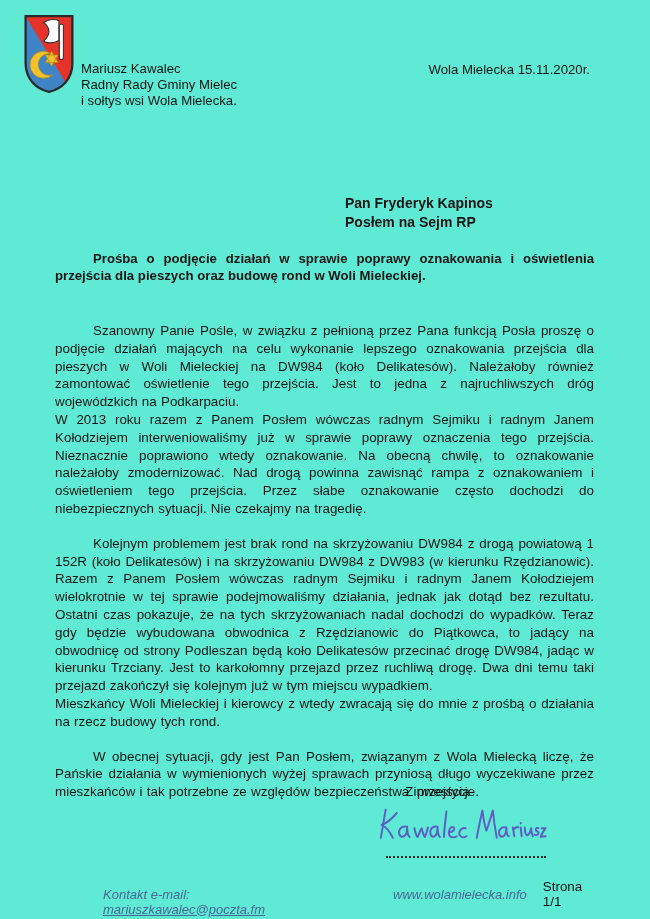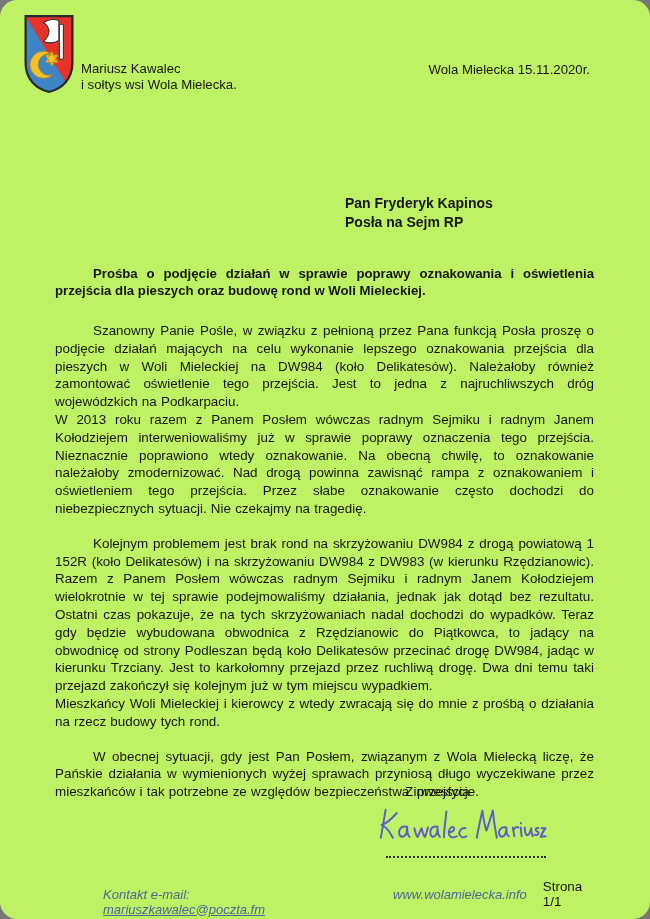--- a/index.html
+++ b/index.html
@@ -1,33 +1,33 @@
 <!DOCTYPE html>
 <html lang="pl" style="--link-blue: #4a6896; --signature-ink: #5d5dc4; --crest-red: #e63329; --crest-blue: #3f85c6; --crest-gold: #f2c12e; --crest-outline: #2a2a2a;"><head>
 <meta charset="utf-8">
 <title>Letter</title>
 <style>
   html,body { margin:0; padding:0; background:#777; }
   .page {
     position:relative; width:650px; height:919px; margin:0 auto;
-    background:#bef264; font-family:"Liberation Sans", sans-serif;
-    color:#161616; overflow:hidden;border-radius:17px;
+    background:#5eead4; font-family:"Liberation Sans", sans-serif;
+    color:#161616; overflow:hidden;
   }
   
   .crest { position:absolute; left:22px; top:12px; width:54px; height:84px; }
   .sender { position:absolute; left:81px; top:61px; font-size:13.2px; line-height:16px; }
   .date   { position:absolute; top:62px; right:60px; font-size:13.2px; }
   
   .recipient {
     position:absolute; left:345px; top:194px; width:195px;
     text-align:left; font-weight:bold; font-size:14px; line-height:18.5px;
   }
   
   .subject {
-    position:absolute; left:55px; right:56px; top:266px;
+    position:absolute; left:55px; right:56px; top:251px;
     font-weight:bold; font-size:13.2px; line-height:16.5px;
     text-align:justify; text-indent:38px;
   }
   
   .body-text { position:absolute; left:55px; right:56px; top:322px; }
   .para {
     font-size:13.4px; line-height:17.8px; text-align:justify;
     word-spacing:0.5px;
   }
   .para.indent { text-indent:38px; }
@@ -73,28 +73,29 @@
 
       <path d="M33,46 A15,15 0 1 0 34,69 A12,12 0 1 1 33,46 Z" fill="var(--crest-gold,#f2c12e)" stroke="#b8860b" stroke-width="0.8"></path>
 
       <path d="M33,43 L40,55.5 L26,55.5 Z M33,59.5 L26,47 L40,47 Z" fill="var(--crest-gold,#f2c12e)" stroke="#b8860b" stroke-width="0.8"></path>
     </g>
     <path d="M4,4 L56,4 L56,56 C56,74 44,85 30,88 C16,85 4,74 4,56 Z" fill="none" stroke="var(--crest-outline,#2a2a2a)" stroke-width="2.5"></path>
   </svg>
 
   <div class="sender">
     <div>Mariusz Kawalec</div>
+    <div>Radny Rady Gminy Mielec</div>
     <div>i sołtys wsi Wola Mielecka.</div>
   </div>
 
   <div class="date">Wola Mielecka 15.11.2020r.</div>
 
   <div class="recipient">
     <div>Pan Fryderyk Kapinos</div>
-    <div>Posła na Sejm RP</div>
+    <div>Posłem na Sejm RP</div>
   </div>
 
   <div class="subject">Prośba o podjęcie działań w sprawie poprawy oznakowania i oświetlenia przejścia dla pieszych oraz budowę rond w Woli Mieleckiej.</div>
 
   <div class="body-text" id="body-paragraphs">
       <div class="para indent">Szanowny Panie Pośle, w związku z pełnioną przez Pana funkcją Posła proszę o podjęcie działań mających na celu wykonanie lepszego oznakowania przejścia dla pieszych w Woli Mieleckiej na DW984 (koło Delikatesów). Należałoby również zamontować oświetlenie tego przejścia. Jest to jedna z najruchliwszych dróg wojewódzkich na Podkarpaciu.</div>
       <div class="para">W 2013 roku razem z Panem Posłem wówczas radnym Sejmiku i radnym Janem Kołodziejem interweniowaliśmy już w sprawie poprawy oznaczenia tego przejścia. Nieznacznie poprawiono wtedy oznakowanie. Na obecną chwilę, to oznakowanie należałoby zmodernizować. Nad drogą powinna zawisnąć rampa z oznakowaniem i oświetleniem tego przejścia. Przez słabe oznakowanie często dochodzi do niebezpiecznych sytuacji. Nie czekajmy na tragedię.</div>
       <div class="para indent gap">Kolejnym problemem jest brak rond na skrzyżowaniu DW984 z drogą powiatową 1 152R (koło Delikatesów) i na skrzyżowaniu DW984 z DW983 (w kierunku Rzędzianowic). Razem z Panem Posłem wówczas radnym Sejmiku i radnym Janem Kołodziejem wielokrotnie w tej sprawie podejmowaliśmy działania, jednak jak dotąd bez rezultatu. Ostatni czas pokazuje, że na tych skrzyżowaniach nadal dochodzi do wypadków. Teraz gdy będzie wybudowana obwodnica z Rzędzianowic do Piątkowca, to jadący na obwodnicę od strony Podleszan będą koło Delikatesów przecinać drogę DW984, jadąc w kierunku Trzciany. Jest to karkołomny przejazd przez ruchliwą drogę. Dwa dni temu taki przejazd zakończył się kolejnym już w tym miejscu wypadkiem.</div>
       <div class="para">Mieszkańcy Woli Mieleckiej i kierowcy z wtedy zwracają się do mnie z prośbą o działania na rzecz budowy tych rond.</div>
       <div class="para indent gap">W obecnej sytuacji, gdy jest Pan Posłem, związanym z Wola Mielecką liczę, że Pańskie działania w wymienionych wyżej sprawach przyniosą długo wyczekiwane przez mieszkańców i tak potrzebne ze względów bezpieczeństwa inwestycje.</div>

